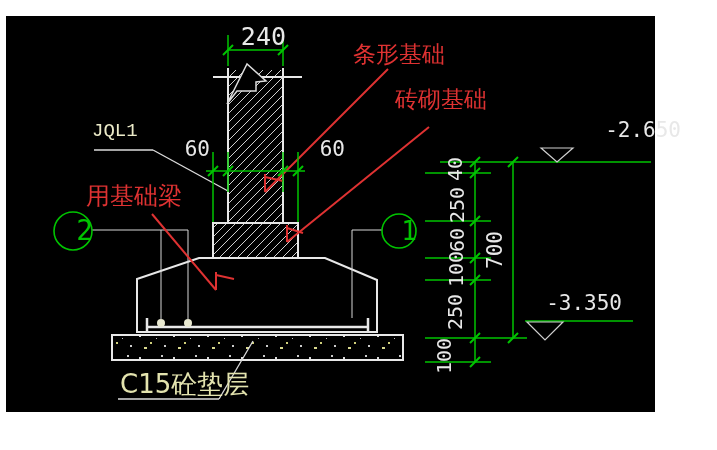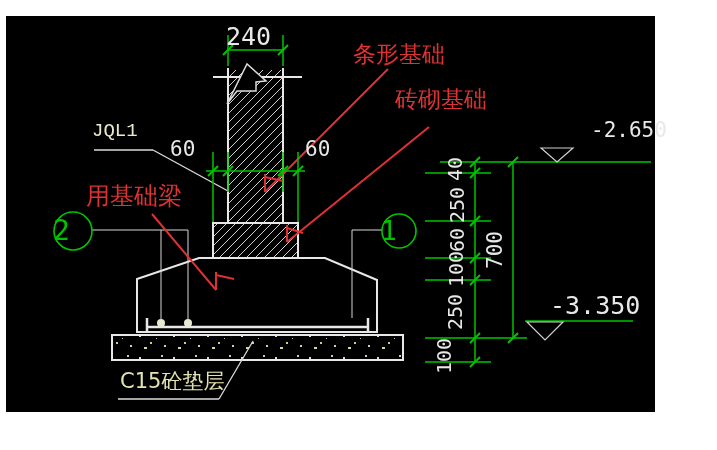--- a/index.html
+++ b/index.html
@@ -5,21 +5,21 @@
   html,body{margin:0;padding:0;background:#fff;}
   #stage{position:relative;width:717px;height:450px;background:#fff;overflow:hidden;}
   #stage svg{position:absolute;left:0;top:0;}
   .t{position:absolute;line-height:1;white-space:nowrap;
      font-family:"DejaVu Sans Mono","Liberation Mono",monospace;color:#e8e8e8;}
   .cn{font-family:"DejaVu Sans","Liberation Sans",sans-serif;}
   .red{color:#df3232;}
   .cream{color:#ecebc9;}
   .pale{color:#e3e3ae;}
   .green{color:#00c400;}
-  .ctr{text-align:left;}
+  .ctr{text-align:right;}
   .rot{transform:rotate(-90deg);transform-origin:50% 50%;text-align:center;}
 </style>
 </head>
 <body>
 
 <div id="stage">
 
 <svg width="717" height="450" viewBox="0 0 717 450">
   <defs>
     <pattern id="hatch" width="9" height="9" patternUnits="userSpaceOnUse">
@@ -148,24 +148,24 @@
 </svg>
 
 <div class="t ctr" style="left:226px;top:24px;width:60px;font-size:25px;">240</div>
 <div class="t ctr" style="left:170px;top:139px;width:40px;font-size:21px;">60</div>
 <div class="t ctr" style="left:305px;top:139px;width:40px;font-size:21px;">60</div>
 
 <div class="t cream" style="left:92px;top:122px;font-size:19px;font-family:Liberation Mono, monospace;">JQL1</div>
 <div class="t cn red" style="left:86px;top:184px;font-size:24px;">用基础梁</div>
 <div class="t cn red" style="left:353px;top:43px;font-size:23px;">条形基础</div>
 <div class="t cn red" style="left:395px;top:88px;font-size:23px;">砖砌基础</div>
-<div class="t cn pale" style="left:120px;top:371px;font-size:21px;">C15砼垫层</div>
+<div class="t cn pale" style="left:120px;top:371px;font-size:26px;">C15砼垫层</div>
 
 <div class="t ctr" style="left:591px;top:120px;width:90px;font-size:21px;">-2.650</div>
-<div class="t ctr" style="left:550px;top:293px;width:90px;font-size:25px;">-3.350</div>
+<div class="t ctr" style="left:532px;top:293px;width:90px;font-size:21px;">-3.350</div>
 
 <div class="t rot" style="left:420px;top:159px;width:70px;height:20px;font-size:20px;">40</div>
 <div class="t rot" style="left:422px;top:195px;width:70px;height:20px;font-size:20px;">250</div>
 <div class="t rot" style="left:422px;top:230px;width:70px;height:20px;font-size:20px;">60</div>
 <div class="t rot" style="left:421px;top:259px;width:70px;height:20px;font-size:20px;">100</div>
 <div class="t rot" style="left:420px;top:302px;width:70px;height:20px;font-size:20px;">250</div>
 <div class="t rot" style="left:409px;top:346px;width:70px;height:20px;font-size:20px;">100</div>
 <div class="t rot" style="left:460px;top:240px;width:70px;height:20px;font-size:21px;">700</div>
 
 <div class="t ctr green" style="left:53px;top:217px;width:40px;font-size:28px;">2</div>

